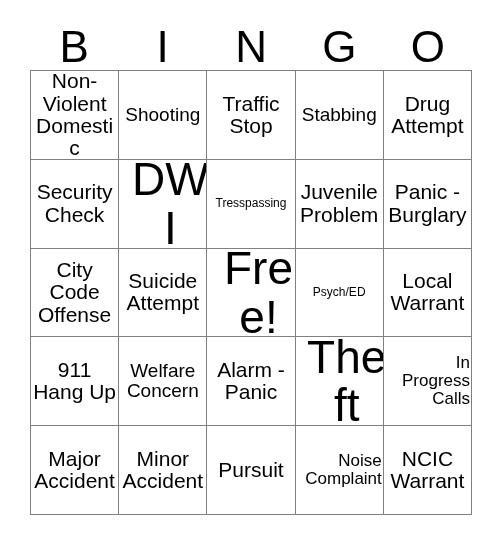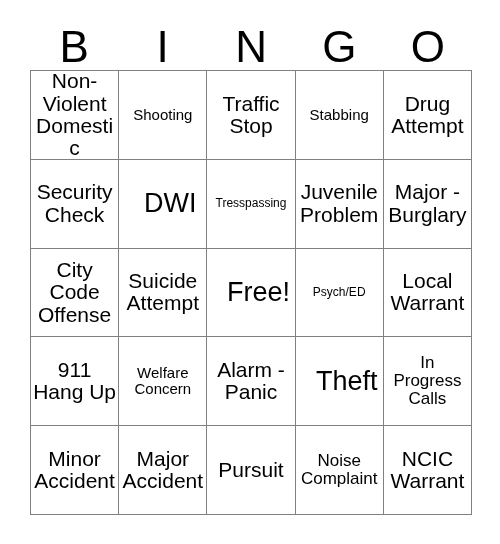--- a/index.html
+++ b/index.html
@@ -79,25 +79,25 @@
   .cell .txt {
     display: block;
     width: 100%;
     line-height: 1.06;
     color: #000000;
     word-wrap: break-word;
     hyphens: none;
   }
 
   
-  .fs-xxl .txt { font-size: 27px; margin-left: 15px; }   
+  .fs-xxl .txt { font-size: 46px; margin-left: 15px; }   
   .fs-xl  .txt { font-size: 21px; }   
   .fs-lg  .txt { font-size: 21px; }   
-  .fs-md  .txt { font-size: 15px; }   
-  .fs-sm  .txt { font-size: 17px; }   
+  .fs-md  .txt { font-size: 19px; }   
+  .fs-sm  .txt { font-size: 17px; text-align: right; }   
   .fs-xs  .txt { font-size: 12px; }   
 </style>
 </head>
 <body>
 
 <div id="card">
 
   <div id="header">
     <div class="header-cell">B</div>
     <div class="header-cell">I</div>
@@ -133,21 +133,21 @@
       <div class="cell fs-xxl">
           <span class="txt">DWI</span>
         </div>
       <div class="cell fs-xs">
           <span class="txt">Tresspassing</span>
         </div>
       <div class="cell fs-lg">
           <span class="txt">Juvenile Problem</span>
         </div>
       <div class="cell fs-lg">
-          <span class="txt">Major - Burglary</span>
+          <span class="txt">Panic - Burglary</span>
         </div>
     </div>
 
     <div class="grid-row">
       <div class="cell fs-lg">
           <span class="txt">City Code Offense</span>
         </div>
       <div class="cell fs-lg">
           <span class="txt">Suicide Attempt</span>
         </div>
@@ -175,24 +175,24 @@
       <div class="cell fs-xxl">
           <span class="txt">Theft</span>
         </div>
       <div class="cell fs-sm">
           <span class="txt">In Progress Calls</span>
         </div>
     </div>
 
     <div class="grid-row">
       <div class="cell fs-lg">
+          <span class="txt">Major Accident</span>
+        </div>
+      <div class="cell fs-lg">
           <span class="txt">Minor Accident</span>
-        </div>
-      <div class="cell fs-lg">
-          <span class="txt">Major Accident</span>
         </div>
       <div class="cell fs-xl">
           <span class="txt">Pursuit</span>
         </div>
       <div class="cell fs-sm">
           <span class="txt">Noise Complaint</span>
         </div>
       <div class="cell fs-lg">
           <span class="txt">NCIC Warrant</span>
         </div>

